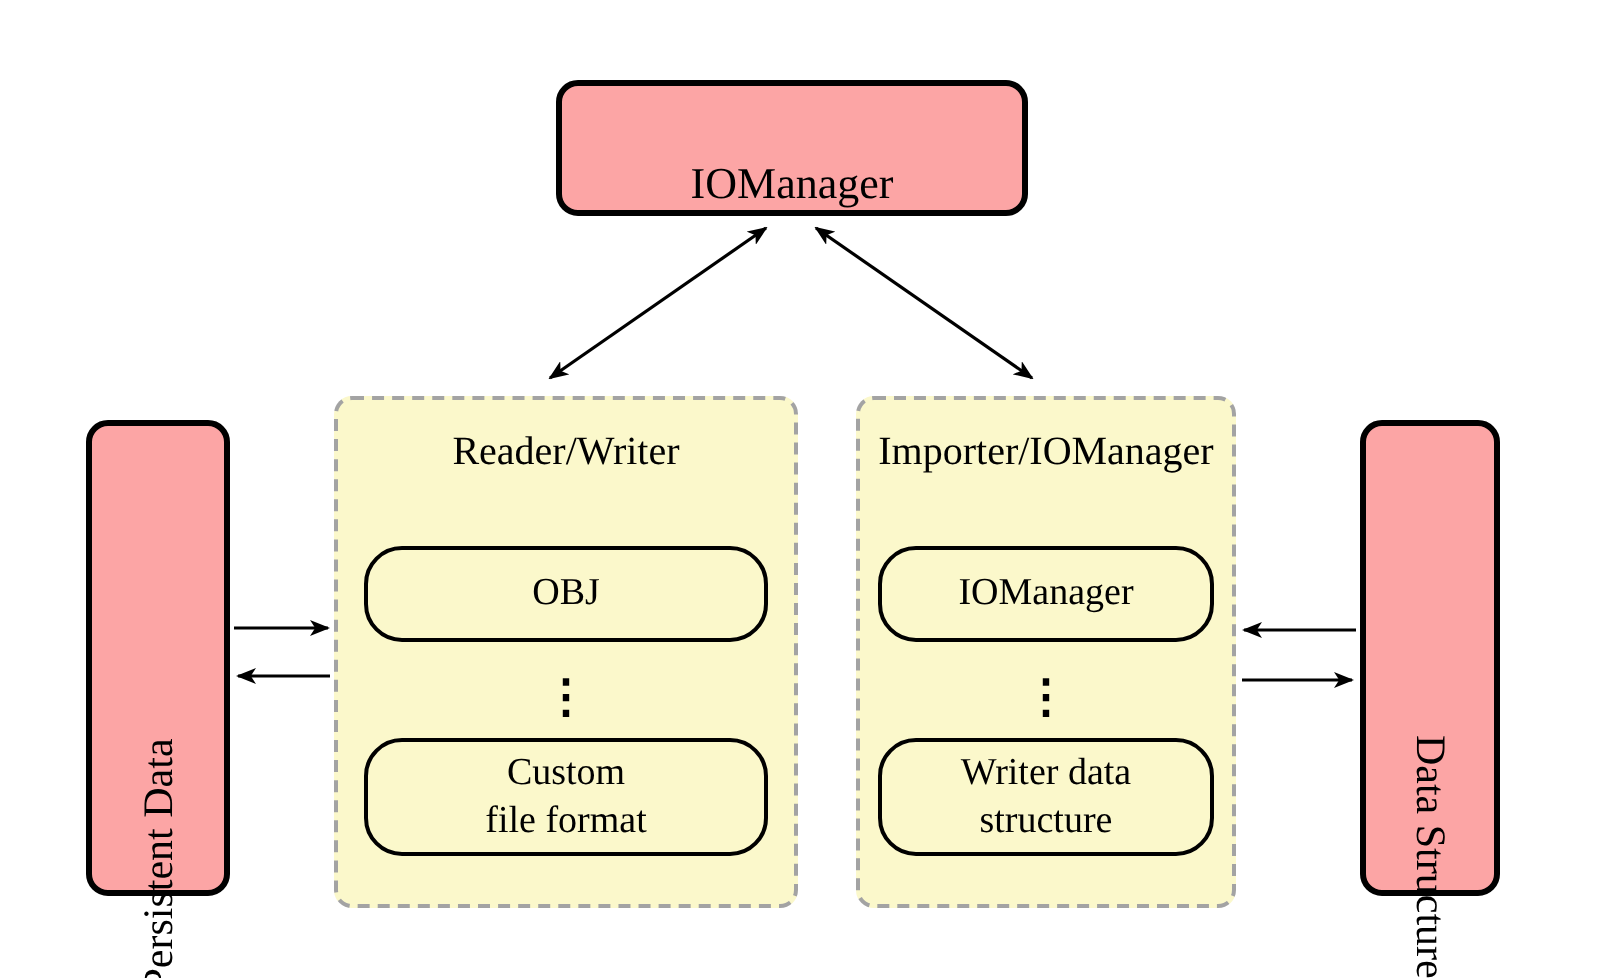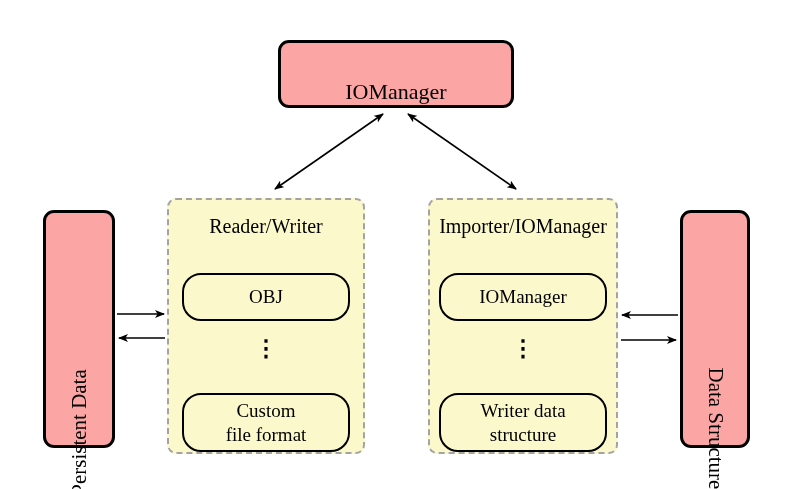--- a/index.html
+++ b/index.html
@@ -46,21 +46,21 @@
   .vlabel.cw  { transform: rotate(90deg); }
   .panel {
     position: absolute;
     top: 198px;
     height: 256px;
     background: #FBF8CB;
     border: 2px dashed #A3A3A3;
     border-radius: 9px;
     box-sizing: border-box;
   }
-  #panel-reader-writer   { left: 167px; width: 198px; text-decoration: underline; }
+  #panel-reader-writer   { left: 167px; width: 232px; text-decoration: underline; }
   #panel-importer-exporter { left: 428px; width: 190px; }
   .panel-title {
     position: absolute;
     top: 15px; left: 0;
     width: 100%;
     text-align: center;
     font-size: 20px;
   }
   .inner-box {
     position: absolute;
@@ -72,21 +72,21 @@
     align-items: center;
     justify-content: center;
     font-size: 19px;
     line-height: 1.22;
     text-align: center;
     background: transparent;
   }
   #panel-reader-writer .inner-box { left: 13px; right: 13px; }
   #panel-importer-exporter .inner-box { left: 9px; right: 9px; }
   .inner-box.top-item    { top: 73px;  height: 48px; }
-  .inner-box.bottom-item { top: 193px; height: 59px; }
+  .inner-box.bottom-item { top: 169px; height: 59px; }
   .dots {
     position: absolute;
     top: 137px; left: 0;
     width: 100%;
     text-align: center;
     font-size: 23px;
     font-weight: bold;
     line-height: 1;
   }
 </style>

